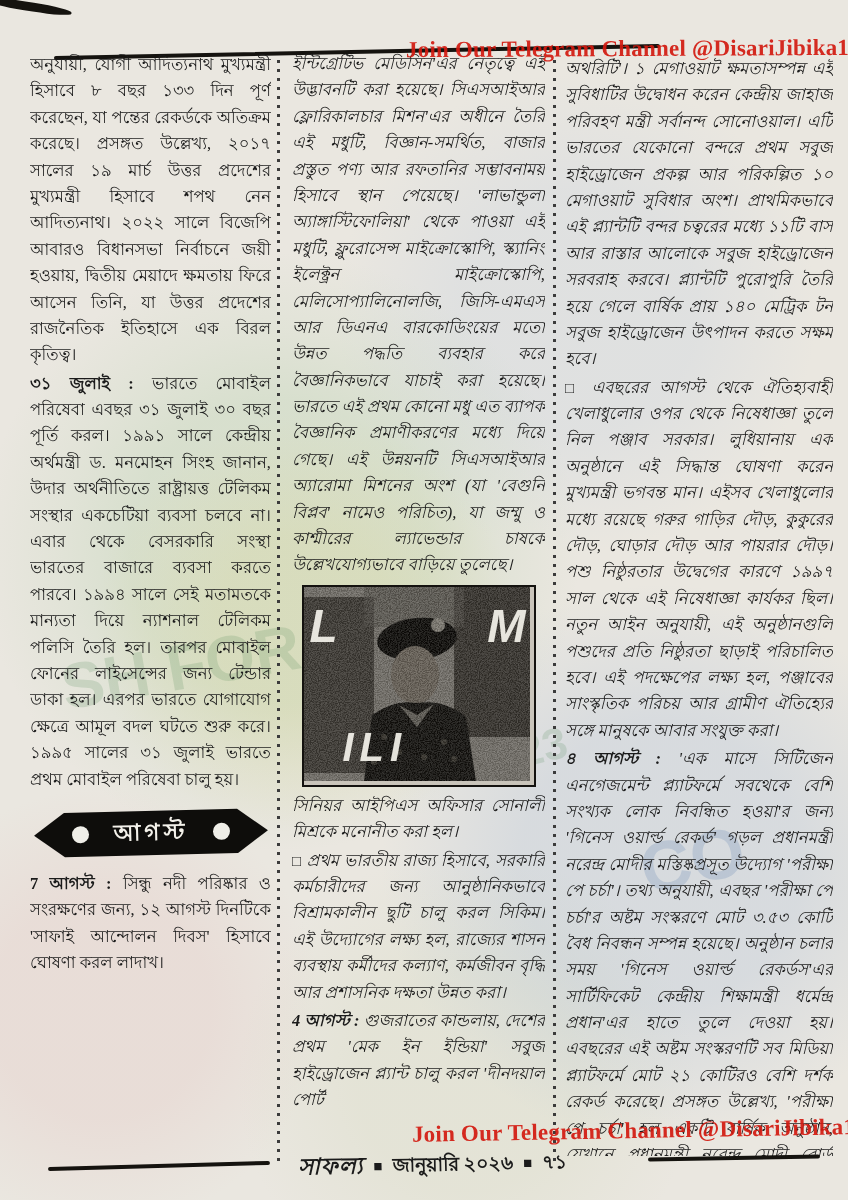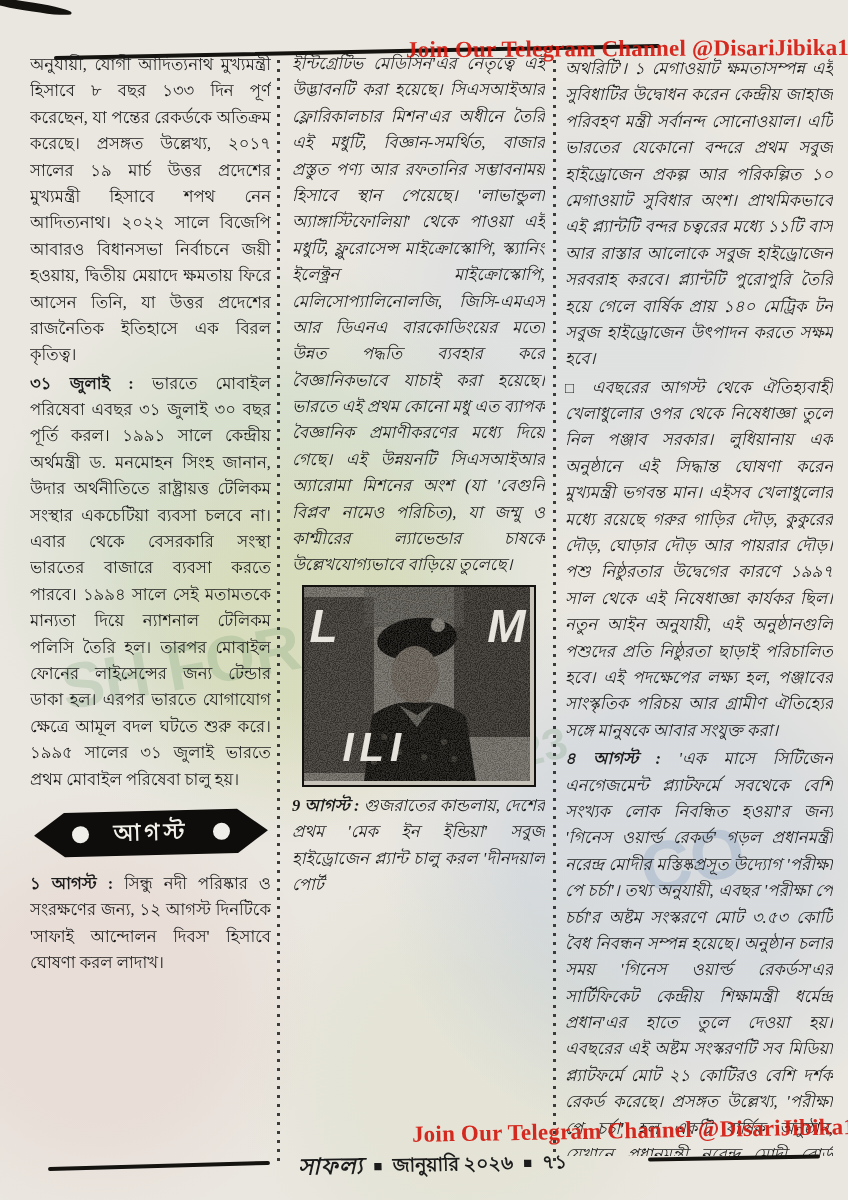--- a/index.html
+++ b/index.html
@@ -75,21 +75,21 @@
   <div class="col col1">
       <p class="para">অনুযায়ী, যোগী আদিত্যনাথ মুখ্যমন্ত্রী হিসাবে ৮ বছর ১৩৩ দিন পূর্ণ করেছেন, যা পন্তের রেকর্ডকে অতিক্রম করেছে। প্রসঙ্গত উল্লেখ্য, ২০১৭ সালের ১৯ মার্চ উত্তর প্রদেশের মুখ্যমন্ত্রী হিসাবে শপথ নেন আদিত্যনাথ। ২০২২ সালে বিজেপি আবারও বিধানসভা নির্বাচনে জয়ী হওয়ায়, দ্বিতীয় মেয়াদে ক্ষমতায় ফিরে আসেন তিনি, যা উত্তর প্রদেশের রাজনৈতিক ইতিহাসে এক বিরল কৃতিত্ব।</p>
       <p class="para"><b class="lead">৩১ জুলাই : </b>ভারতে মোবাইল পরিষেবা এবছর ৩১ জুলাই ৩০ বছর পূর্তি করল। ১৯৯১ সালে কেন্দ্রীয় অর্থমন্ত্রী ড. মনমোহন সিংহ জানান, উদার অর্থনীতিতে রাষ্ট্রায়ত্ত টেলিকম সংস্থার একচেটিয়া ব্যবসা চলবে না। এবার থেকে বেসরকারি সংস্থা ভারতের বাজারে ব্যবসা করতে পারবে। ১৯৯৪ সালে সেই মতামতকে মান্যতা দিয়ে ন্যাশনাল টেলিকম পলিসি তৈরি হল। তারপর মোবাইল ফোনের লাইসেন্সের জন্য টেন্ডার ডাকা হল। এরপর ভারতে যোগাযোগ ক্ষেত্রে আমূল বদল ঘটতে শুরু করে। ১৯৯৫ সালের ৩১ জুলাই ভারতে প্রথম মোবাইল পরিষেবা চালু হয়।</p>
   <div class="ribbon-wrap">
     <div class="ribbon">
       <span class="dot left"></span>
       <span class="ribbon-label">আগস্ট</span>
       <span class="dot right"></span>
     </div>
   </div>
-<p class="para"><b class="lead">১ আগস্ট : </b>সিন্ধু নদী পরিষ্কার ও সংরক্ষণের জন্য, ১২ আগস্ট দিনটিকে 'সাফাই আন্দোলন দিবস' হিসাবে ঘোষণা করল লাদাখ।</p>
+<p class="para"><b class="lead">7 আগস্ট : </b>সিন্ধু নদী পরিষ্কার ও সংরক্ষণের জন্য, ১২ আগস্ট দিনটিকে 'সাফাই আন্দোলন দিবস' হিসাবে ঘোষণা করল লাদাখ।</p>
     </div>
   <div class="col-divider div1"></div>
   <div class="col col2">
       <p class="para">ইন্টিগ্রেটিভ মেডিসিন'এর নেতৃত্বে এই উদ্ভাবনটি করা হয়েছে। সিএসআইআর ফ্লোরিকালচার মিশন'এর অধীনে তৈরি এই মধুটি, বিজ্ঞান-সমর্থিত, বাজার প্রস্তুত পণ্য আর রফতানির সম্ভাবনাময় হিসাবে স্থান পেয়েছে। 'লাভান্ডুলা অ্যাঙ্গাস্টিফোলিয়া' থেকে পাওয়া এই মধুটি, ফ্লুরোসেন্স মাইক্রোস্কোপি, স্ক্যানিং ইলেক্ট্রন মাইক্রোস্কোপি, মেলিসোপ্যালিনোলজি, জিসি-এমএস আর ডিএনএ বারকোডিংয়ের মতো উন্নত পদ্ধতি ব্যবহার করে বৈজ্ঞানিকভাবে যাচাই করা হয়েছে। ভারতে এই প্রথম কোনো মধু এত ব্যাপক বৈজ্ঞানিক প্রমাণীকরণের মধ্যে দিয়ে গেছে। এই উন্নয়নটি সিএসআইআর অ্যারোমা মিশনের অংশ (যা 'বেগুনি বিপ্লব' নামেও পরিচিত), যা জম্মু ও কাশ্মীরের ল্যাভেন্ডার চাষকে উল্লেখযোগ্যভাবে বাড়িয়ে তুলেছে।</p>
   <figure class="photo photo-rpf" style="margin:6px auto;">
     <svg width="226" height="194" viewBox="0 0 226 194">
       <defs>
         <filter id="grain1">
               <feTurbulence type="fractalNoise" baseFrequency="0.9" numOctaves="2" result="n"></feTurbulence>
               <feColorMatrix in="n" type="matrix" values="0 0 0 0 0  0 0 0 0 0  0 0 0 0 0  0.6 0.6 0.6 0 0"></feColorMatrix>
@@ -114,21 +114,23 @@
             <circle cx="70" cy="175" r="3"></circle>
       </g>
       <rect x="0" y="0" width="226" height="194" filter="url(#grain1)" opacity=".5" fill="#777"></rect>
     </svg>
     <div class="ov ov-top">
       <span>L</span>
       <span>M</span>
     </div>
     <div class="ov ov-bottom">ILI</div>
   </figure>
-      <p class="para"><b class="lead">9 আগস্ট : </b>গুজরাতের কান্ডলায়, দেশের প্রথম 'মেক ইন ইন্ডিয়া' সবুজ হাইড্রোজেন প্ল্যান্ট চালু করল 'দীনদয়াল পোর্ট</p>
+<p class="para">সিনিয়র আইপিএস অফিসার সোনালী মিশ্রকে মনোনীত করা হল।</p>
+      <p class="para"><span class="bullet">□ </span>প্রথম ভারতীয় রাজ্য হিসাবে, সরকারি কর্মচারীদের জন্য আনুষ্ঠানিকভাবে বিশ্রামকালীন ছুটি চালু করল সিকিম। এই উদ্যোগের লক্ষ্য হল, রাজ্যের শাসন ব্যবস্থায় কর্মীদের কল্যাণ, কর্মজীবন বৃদ্ধি আর প্রশাসনিক দক্ষতা উন্নত করা।</p>
+      <p class="para"><b class="lead">4 আগস্ট : </b>গুজরাতের কান্ডলায়, দেশের প্রথম 'মেক ইন ইন্ডিয়া' সবুজ হাইড্রোজেন প্ল্যান্ট চালু করল 'দীনদয়াল পোর্ট</p>
 
 </div>
   <div class="col-divider div2"></div>
   <div class="col col3">
       <p class="para">অথরিটি'। ১ মেগাওয়াট ক্ষমতাসম্পন্ন এই সুবিধাটির উদ্বোধন করেন কেন্দ্রীয় জাহাজ পরিবহণ মন্ত্রী সর্বানন্দ সোনোওয়াল। এটি ভারতের যেকোনো বন্দরে প্রথম সবুজ হাইড্রোজেন প্রকল্প আর পরিকল্পিত ১০ মেগাওয়াট সুবিধার অংশ। প্রাথমিকভাবে এই প্ল্যান্টটি বন্দর চত্বরের মধ্যে ১১টি বাস আর রাস্তার আলোকে সবুজ হাইড্রোজেন সরবরাহ করবে। প্ল্যান্টটি পুরোপুরি তৈরি হয়ে গেলে বার্ষিক প্রায় ১৪০ মেট্রিক টন সবুজ হাইড্রোজেন উৎপাদন করতে সক্ষম হবে।</p>
       <p class="para"><span class="bullet">□ </span>এবছরের আগস্ট থেকে ঐতিহ্যবাহী খেলাধুলোর ওপর থেকে নিষেধাজ্ঞা তুলে নিল পঞ্জাব সরকার। লুধিয়ানায় এক অনুষ্ঠানে এই সিদ্ধান্ত ঘোষণা করেন মুখ্যমন্ত্রী ভগবন্ত মান। এইসব খেলাধুলোর মধ্যে রয়েছে গরুর গাড়ির দৌড়, কুকুরের দৌড়, ঘোড়ার দৌড় আর পায়রার দৌড়। পশু নিষ্ঠুরতার উদ্বেগের কারণে ১৯৯৭ সাল থেকে এই নিষেধাজ্ঞা কার্যকর ছিল। নতুন আইন অনুযায়ী, এই অনুষ্ঠানগুলি পশুদের প্রতি নিষ্ঠুরতা ছাড়াই পরিচালিত হবে। এই পদক্ষেপের লক্ষ্য হল, পঞ্জাবের সাংস্কৃতিক পরিচয় আর গ্রামীণ ঐতিহ্যের সঙ্গে মানুষকে আবার সংযুক্ত করা।</p>
       <p class="para"><b class="lead">৪ আগস্ট : </b>'এক মাসে সিটিজেন এনগেজমেন্ট প্ল্যাটফর্মে সবথেকে বেশি সংখ্যক লোক নিবন্ধিত হওয়া'র জন্য 'গিনেস ওয়ার্ল্ড রেকর্ড' গড়ল প্রধানমন্ত্রী নরেন্দ্র মোদীর মস্তিষ্কপ্রসূত উদ্যোগ 'পরীক্ষা পে চর্চা'। তথ্য অনুযায়ী, এবছর 'পরীক্ষা পে চর্চা'র অষ্টম সংস্করণে মোট ৩.৫৩ কোটি বৈধ নিবন্ধন সম্পন্ন হয়েছে। অনুষ্ঠান চলার সময় 'গিনেস ওয়ার্ল্ড রেকর্ডস'এর সার্টিফিকেট কেন্দ্রীয় শিক্ষামন্ত্রী ধর্মেন্দ্র প্রধান'এর হাতে তুলে দেওয়া হয়। এবছরের এই অষ্টম সংস্করণটি সব মিডিয়া প্ল্যাটফর্মে মোট ২১ কোটিরও বেশি দর্শক রেকর্ড করেছে। প্রসঙ্গত উল্লেখ্য, 'পরীক্ষা পে চর্চা' হল একটি বার্ষিক অনুষ্ঠান, যেখানে প্রধানমন্ত্রী নরেন্দ্র মোদী বোর্ড পরীক্ষায় অংশগ্রহণকারী শিক্ষার্থীদের সঙ্গে মতবিনিময় করেন। অনুষ্ঠান চলার সময়, তিনি পরীক্ষার চাপ</p>
     </div>
 
   <div class="tg tg-bottom">Join Our Telegram Channel @DisariJibika1</div>

